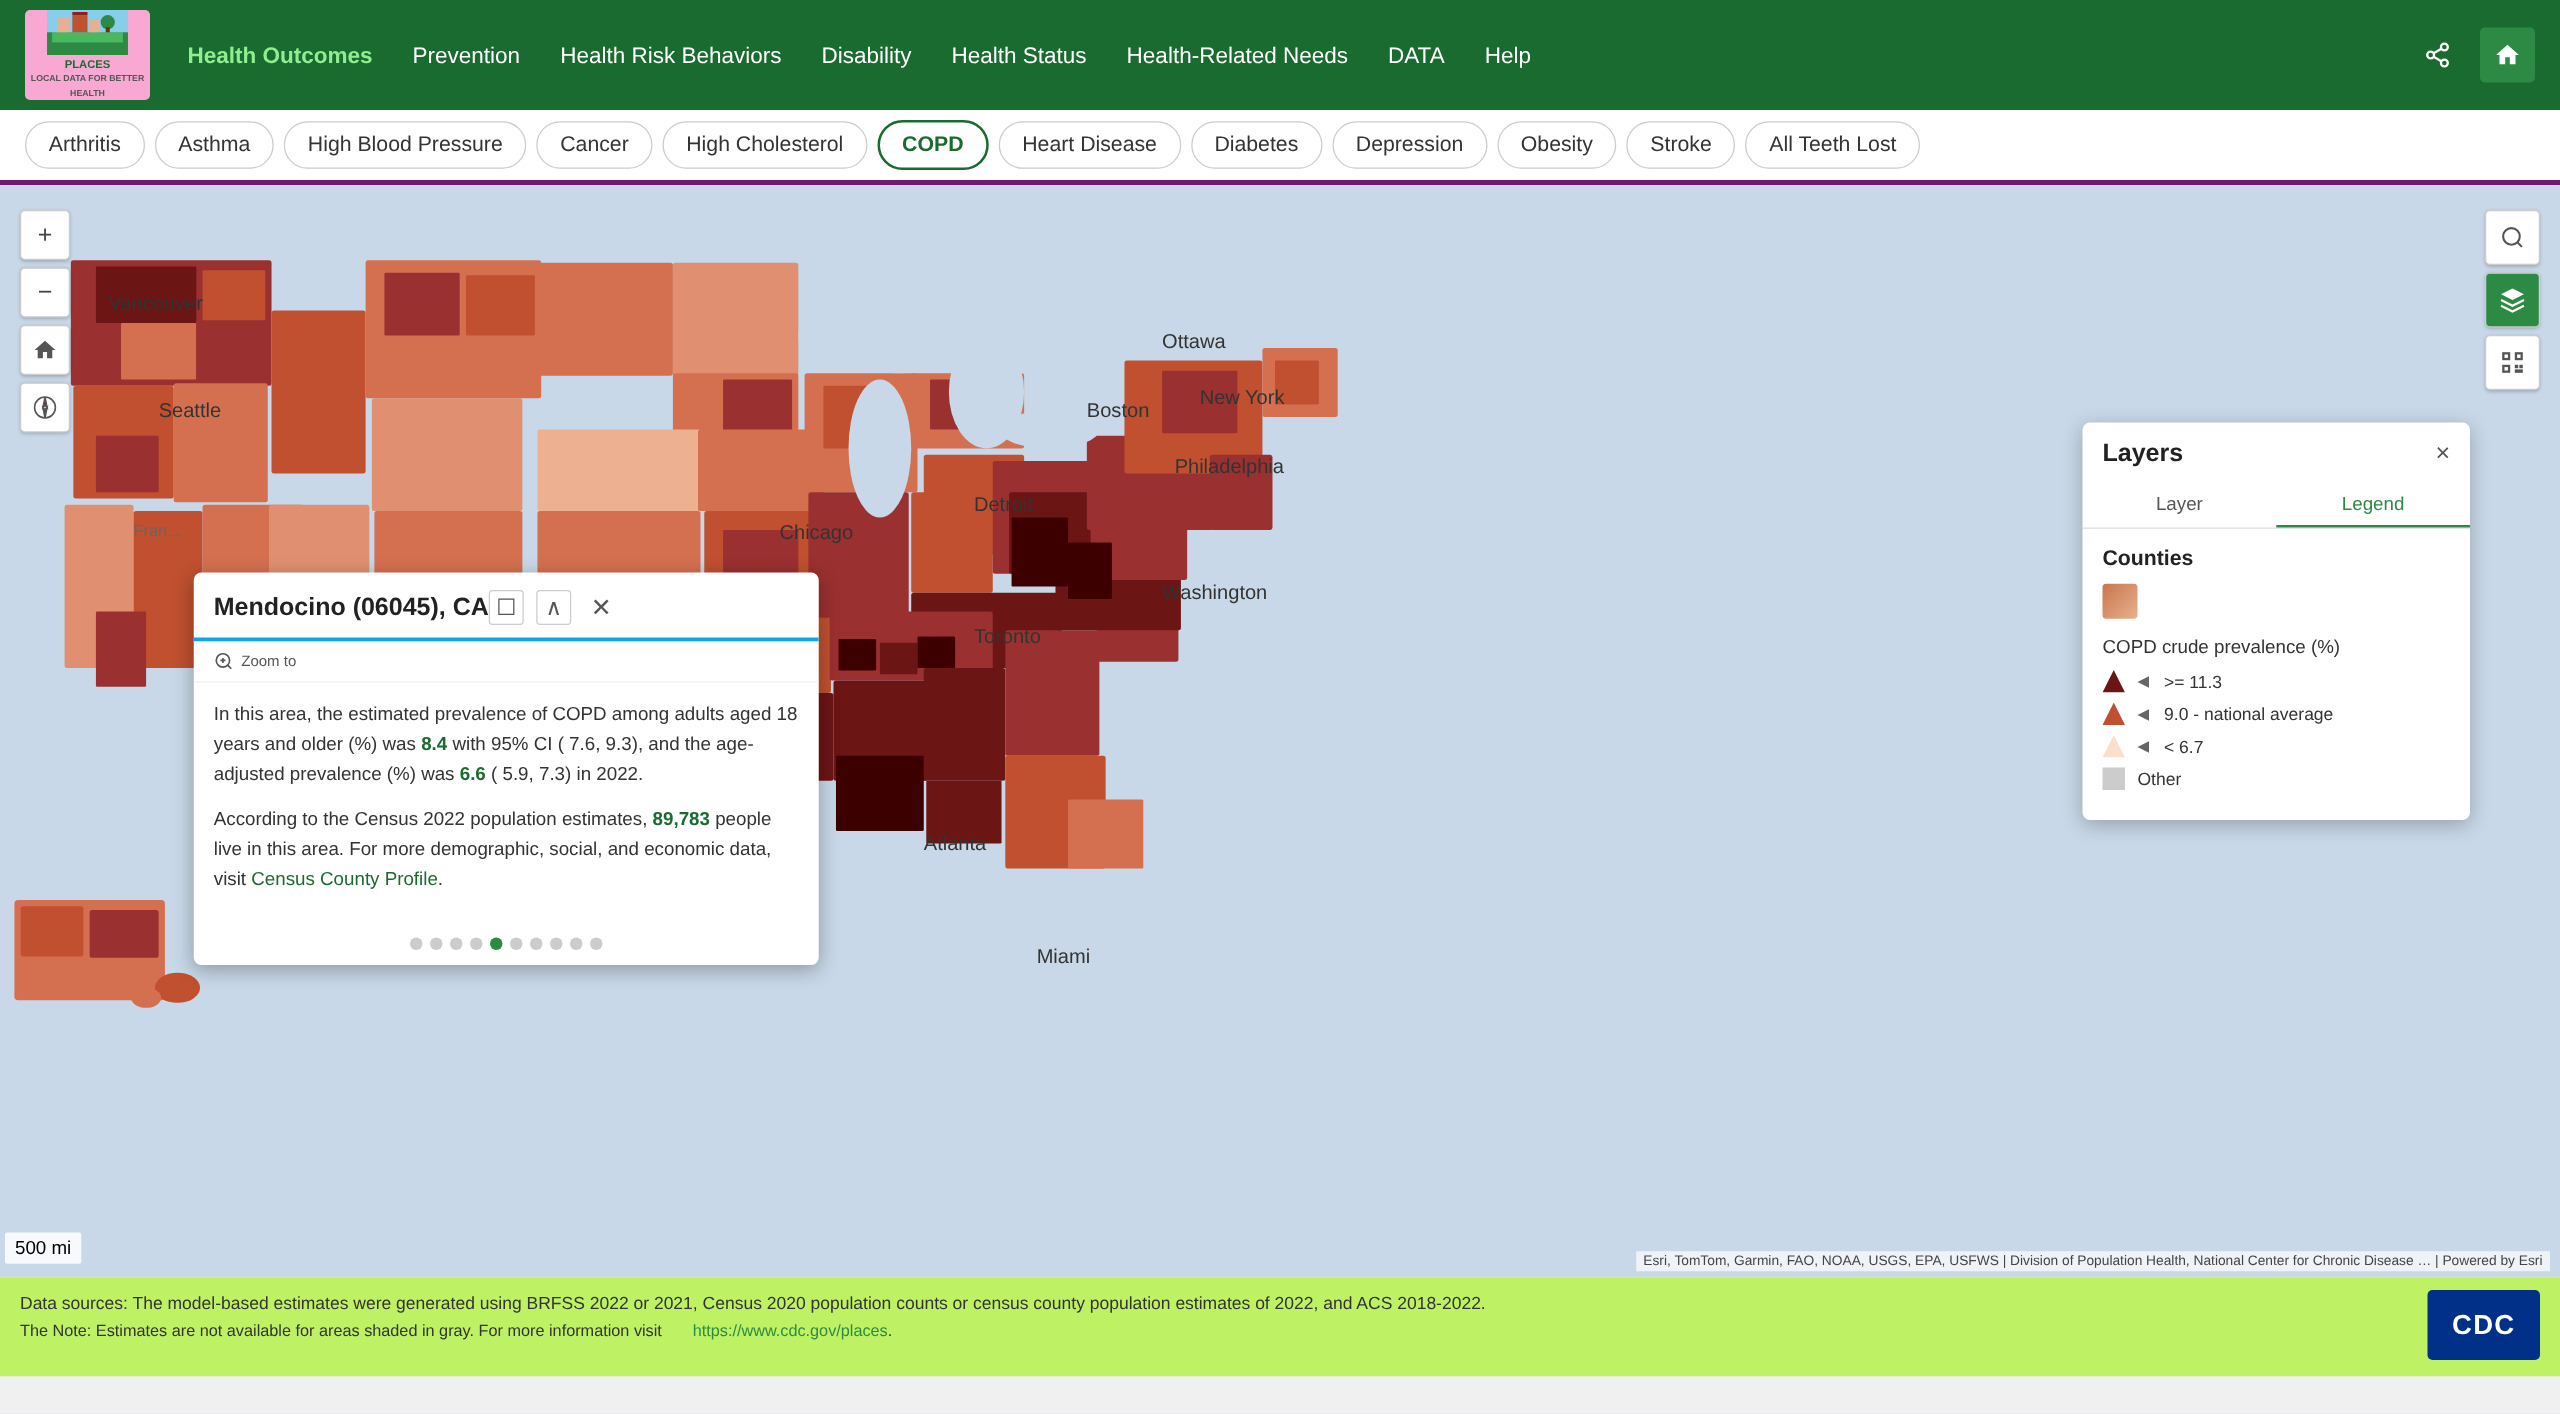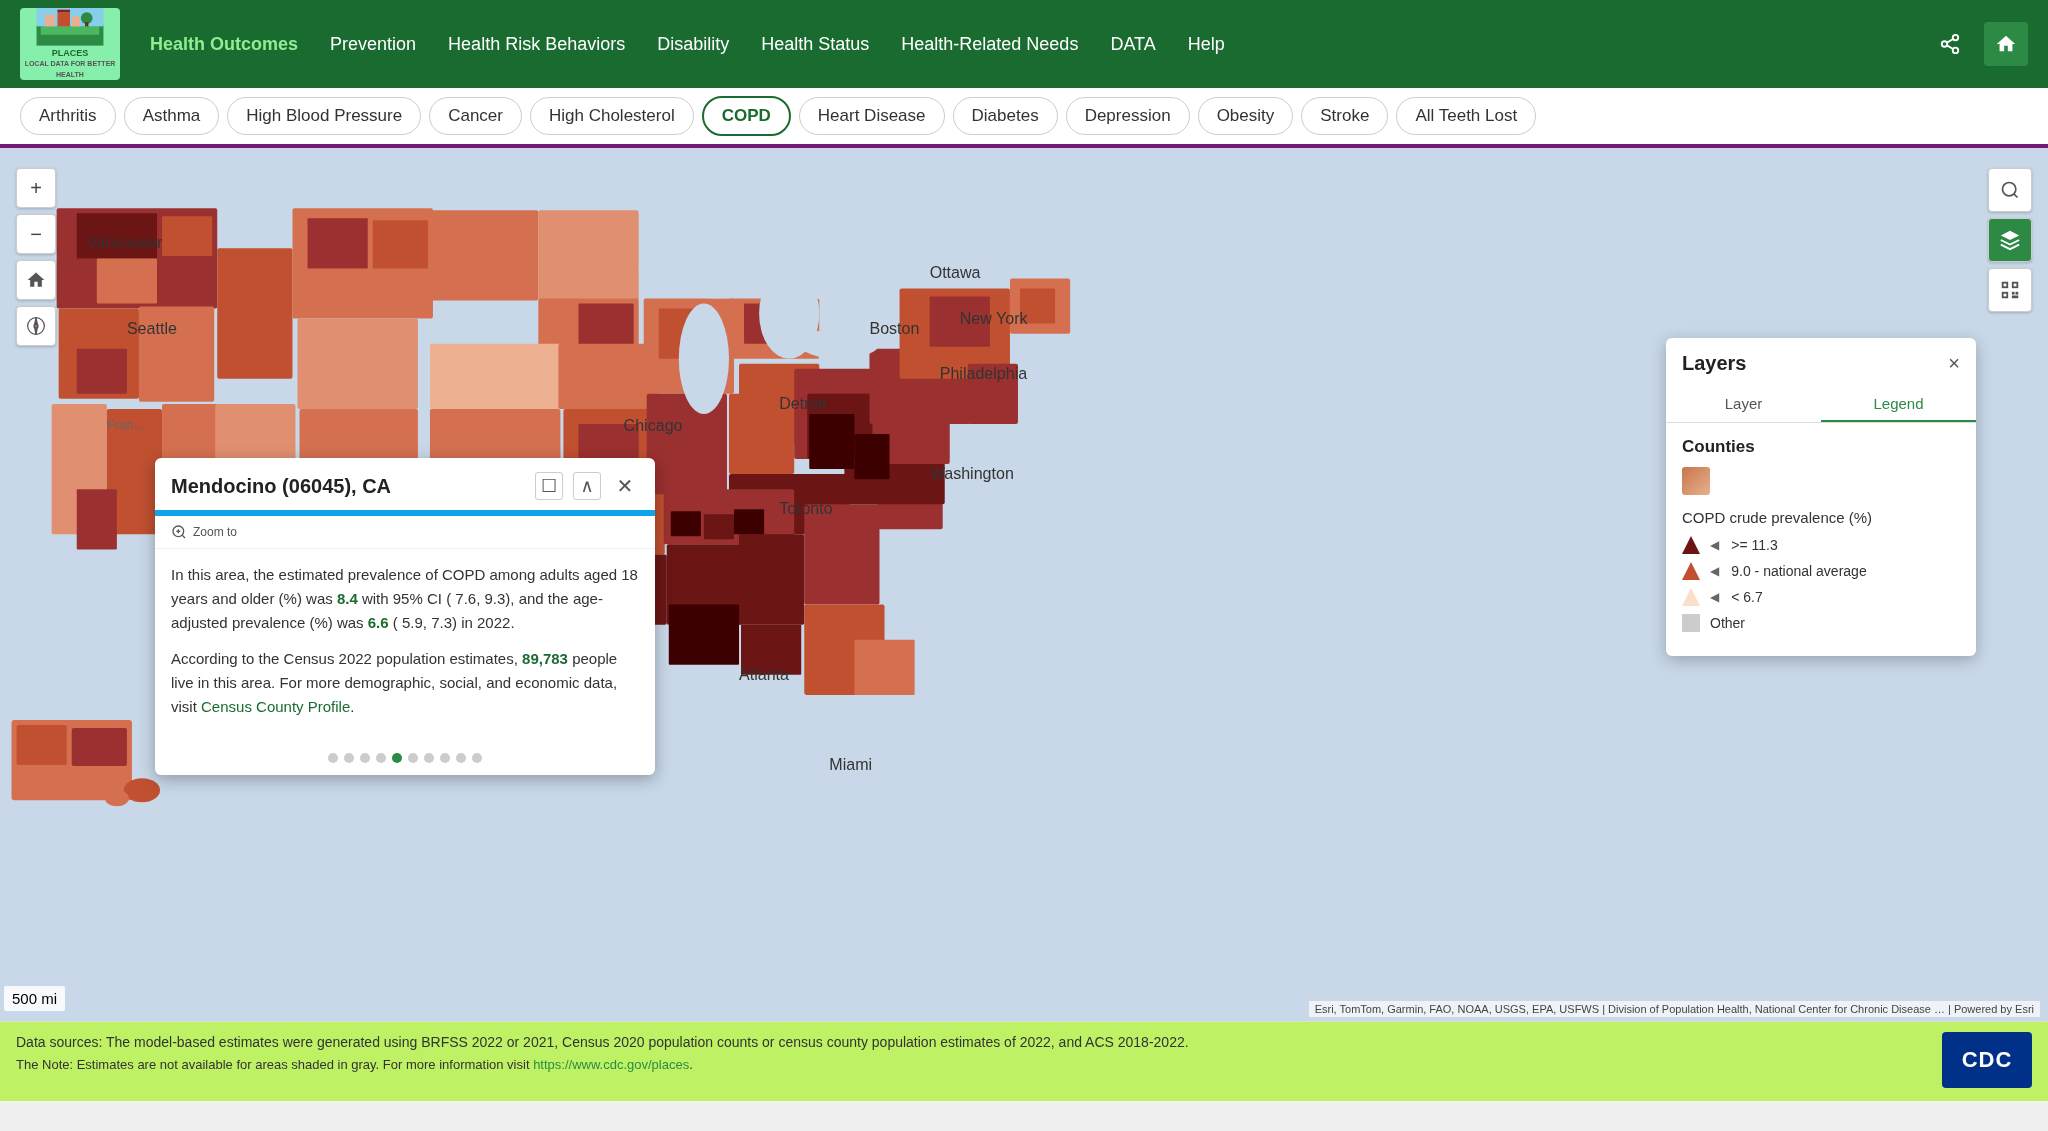--- a/index.html
+++ b/index.html
@@ -9,21 +9,21 @@
     #header {
       display: flex;
       align-items: center;
       background: #1a6b2f;
       height: 88px;
       padding: 0 20px;
     }
     #logo-box {
       width: 100px;
       height: 72px;
-      background: #86efac;
+      background: #f9a8d4;
       border-radius: 4px;
       display: flex;
       flex-direction: column;
       align-items: center;
       justify-content: flex-end;
       flex-shrink: 0;
     }
     #logo-img {
       width: 80px;
       height: 45px;
@@ -202,23 +202,22 @@
       width: 500px;
       background: white;
       border-radius: 6px;
       box-shadow: 0 4px 16px rgba(0,0,0,0.3);
       z-index: 20;
       overflow: hidden;
     }
     #popup-header {
       display: flex;
       align-items: center;
-      justify-content: space-between;
       padding: 14px 16px 10px;
-      border-bottom: 6px solid #0ea5e9;
+      border-bottom: 3px solid #0ea5e9;
     }
     #popup-title {
       font-size: 20px;
       font-weight: bold;
       color: #222;
     }
     #popup-controls {
       display: flex;
       align-items: center;
       gap: 10px;
@@ -411,20 +410,21 @@
       margin-left: 20px;
     }
     #bottom-note {
       font-size: 13px;
       color: #333;
       margin-top: 2px;
     }
     #bottom-note a {
       color: #2d8a45;
       text-decoration: none;
+      margin-left: 21px;
     }
   </style>
 </head>
 <body>
 
 <div id="header">
   <div id="logo-box">
 
     <svg id="logo-img" viewBox="0 0 80 45">
       <rect x="0" y="20" width="80" height="25" fill="#2d8a45"></rect>

